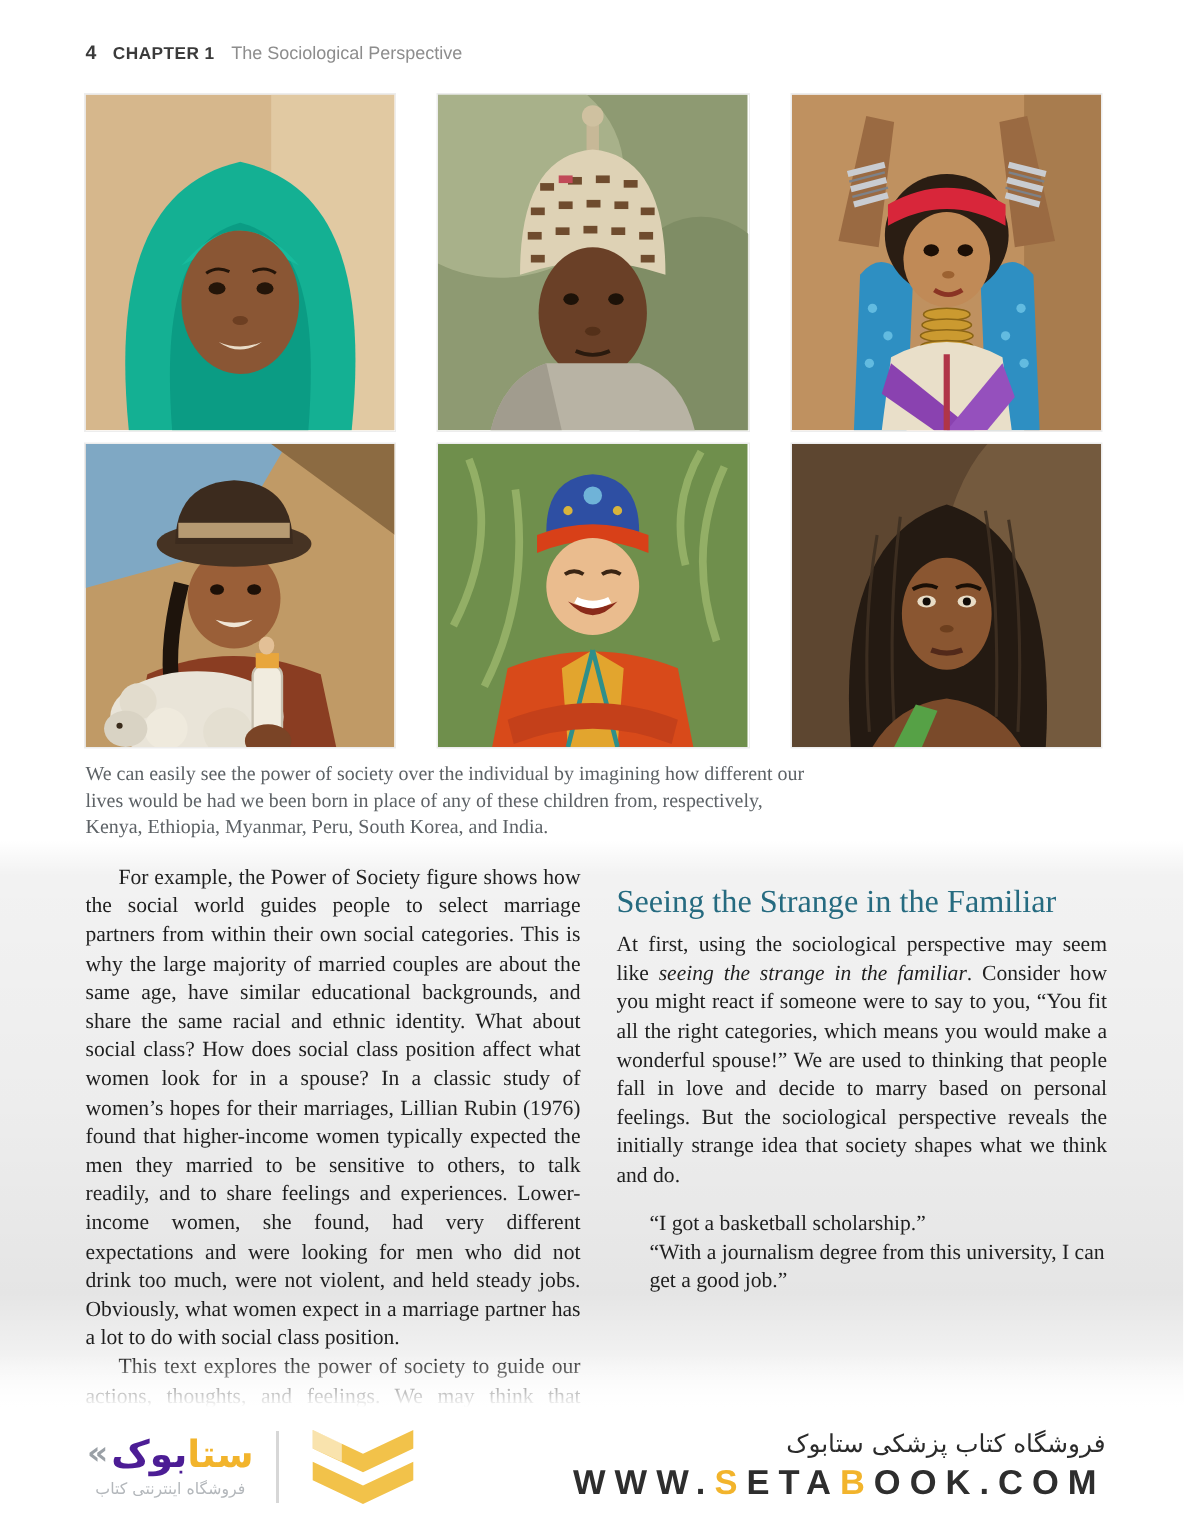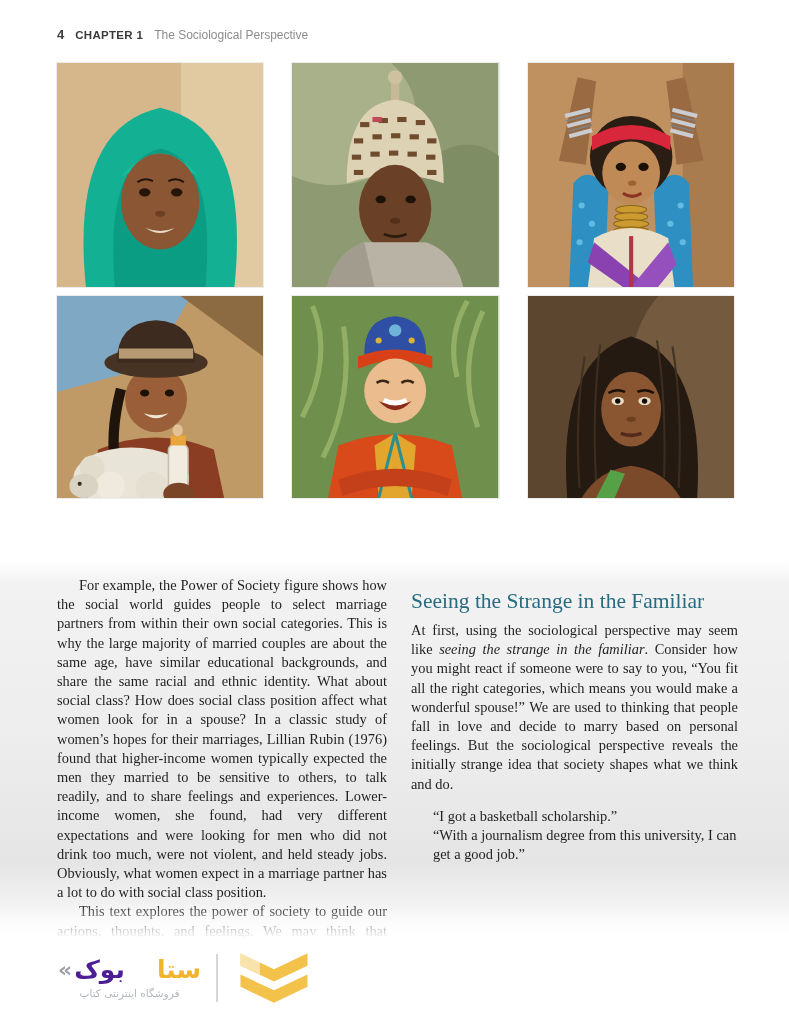--- a/index.html
+++ b/index.html
@@ -75,21 +75,21 @@
     padding:0 52px 0 58px;
   }
   .footer-left { display:flex; align-items:center; gap:15px; }
   .logo-block { display:flex; flex-direction:column; align-items:center; }
   .logo-word {
     display:flex; align-items:center; direction:ltr;
     font-family:"DejaVu Sans", sans-serif; font-weight:bold; font-size:25px; line-height:28px;
   }
   .logo-chevron { color:#9aa0a6; font-size:22px; margin-right:2px; }
   .logo-gray   { color:#4c1d95;text-align:right; }
-  .logo-yellow { color:#f2b42c;margin-left:32px; }
+  .logo-yellow { color:#f2b42c; }
   .logo-sub {
     font-family:"DejaVu Sans", sans-serif; font-size:10.5px; color:#b3b7bb; margin-top:3px;
   }
   .footer-divider { width:2px; height:48px; background:#d7d7d7; }
   .footer-right { display:flex; flex-direction:column; align-items:flex-end; gap:3px; }
   .store-title {
     font-family:"DejaVu Sans", sans-serif; font-size:16.5px; color:#2b2b2b; direction:rtl;
   }
   .site-url {
     font-family:"Liberation Sans", sans-serif; font-weight:bold; font-size:23px;
@@ -289,20 +289,21 @@
         <ellipse cx="113" cy="104" rx="6" ry="4" fill="#e8dcc6"></ellipse>
         <circle cx="113" cy="104" r="2.6" fill="#120c08"></circle>
         <ellipse cx="100" cy="122" rx="4.5" ry="2.5" fill="#6d3f1e"></ellipse>
         <path d="M90,136 Q100,140 110,136" stroke="#52291a" stroke-width="3.5" fill="none"></path>
         <path d="M52,200 Q68,172 100,168 Q132,172 148,200 Z" fill="#7a4a2a"></path>
         <path d="M66,200 L80,172 L94,176 L84,200 Z" fill="#56a146"></path>
       </svg>
     </div>
   </div>
 
+  <p class="fig-caption">We can easily see the power of society over the individual by imagining how different our lives would be had we been born in place of any of these children from, respectively, Kenya, Ethiopia, Myanmar, Peru, South Korea, and India.</p>
 
   <div class="scan-band"></div>
 
   <div class="columns">
     <div class="col col-left">
       <p class="para-indent">For example, the Power of Society figure shows how the social world guides people to select marriage partners from within their own social categories. This is why the large majority of married couples are about the same age, have similar educational backgrounds, and share the same racial and ethnic identity. What about social class? How does social class position affect what women look for in a spouse? In a classic study of women’s hopes for their marriages, Lillian Rubin (1976) found that higher-income women typically expected the men they married to be sensitive to others, to talk readily, and to share feelings and experiences. Lower-income women, she found, had very different expectations and were looking for men who did not drink too much, were not violent, and held steady jobs. Obviously, what women expect in a marriage partner has a lot to do with social class position.</p>
       <p class="para-indent">This text explores the power of society to guide our actions, thoughts, and feelings. We may think that marriage results simply from the personal feelings of love. Yet the sociological perspective shows us that factors such as age, schooling, race and ethnicity, sex, and social class guide our selection of a partner. It might be more accurate to</p>
     </div>
     <div class="col col-right">
       <h2 class="section-heading">Seeing the Strange in the Familiar</h2>
@@ -327,15 +328,19 @@
         </div>
         <div class="logo-sub">فروشگاه اینترنتی کتاب</div>
       </div>
       <div class="footer-divider"></div>
       <svg width="82" height="60" viewBox="0 0 92 68">
         <path d="M8,6 L46,24 L84,6 L84,20 L46,38 L8,20 Z" fill="#f2c24a"></path>
         <path d="M8,30 L46,48 L84,30 L84,44 L46,62 L8,44 Z" fill="#f2c24a"></path>
         <path d="M8,6 L30,16 L30,30 L8,20 Z" fill="#ffffff" opacity=".55"></path>
       </svg>
     </div>
+    <div class="footer-right">
+      <div class="store-title">فروشگاه کتاب پزشکی ستابوک</div>
+      <div class="site-url"><span>WWW.</span><span class="url-yellow">S</span><span>ETA</span><span class="url-yellow">B</span><span>OOK.COM</span></div>
+    </div>
   </div>
 
 </div>
 
 </body></html>

